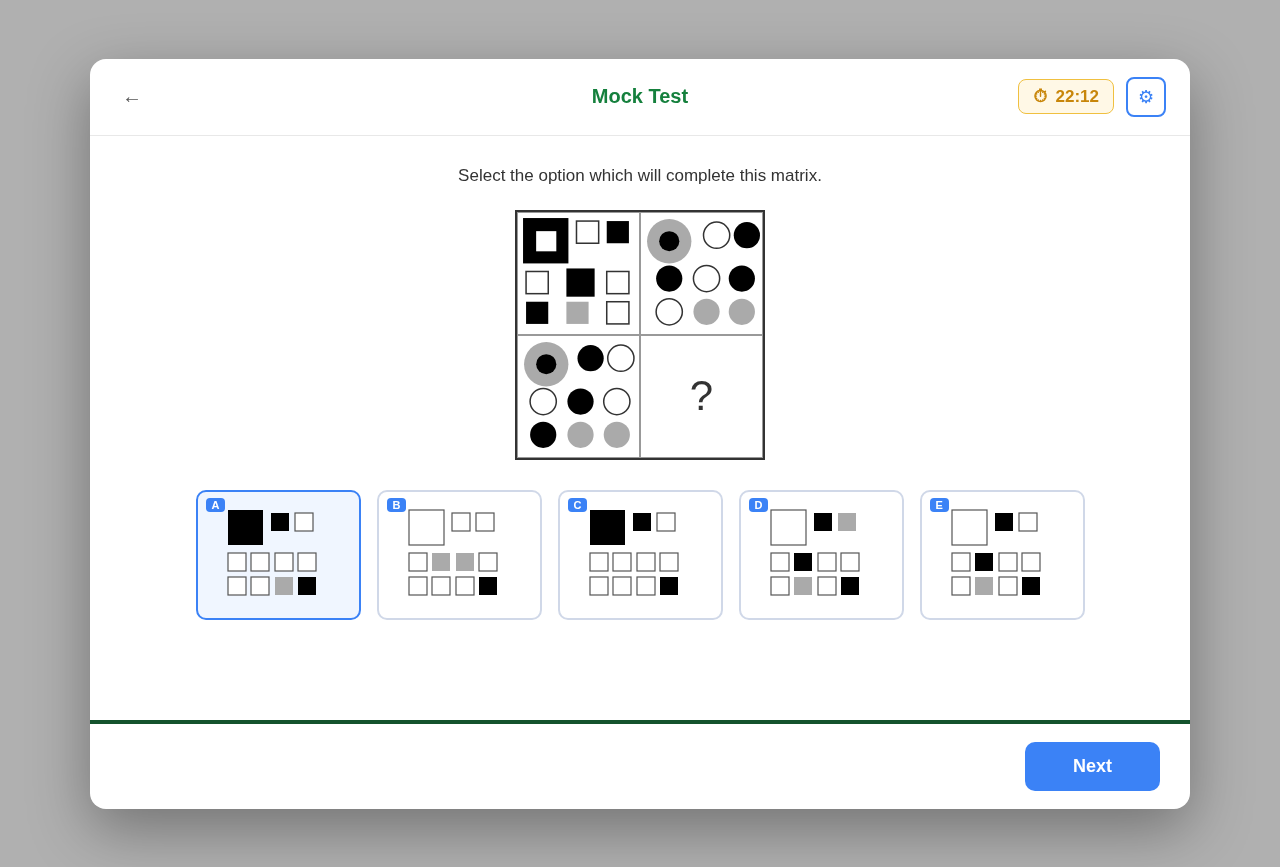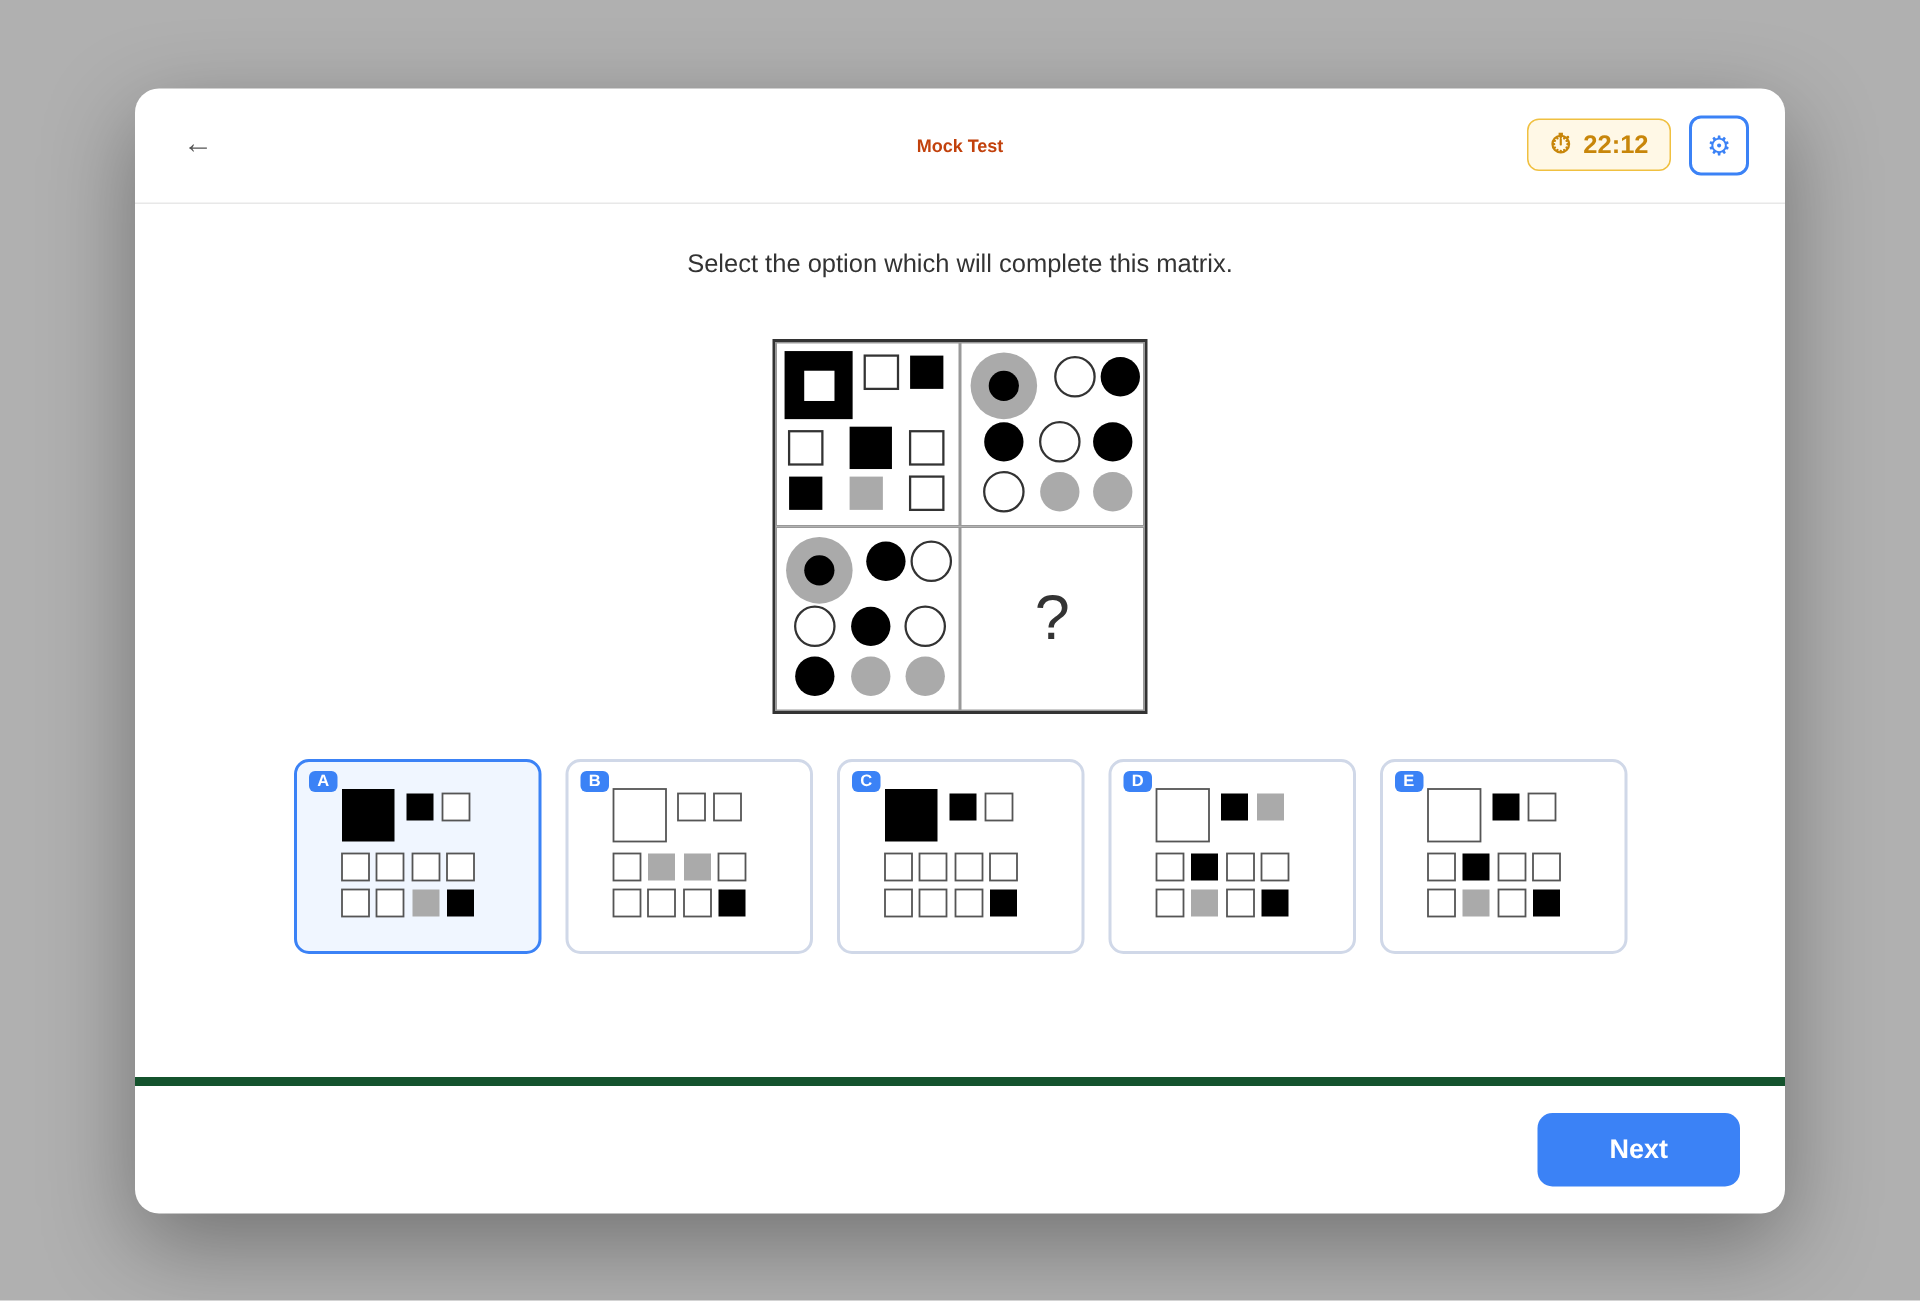--- a/index.html
+++ b/index.html
@@ -33,23 +33,23 @@
       border: none;
       cursor: pointer;
       font-size: 20px;
       color: #555;
       padding: 4px 8px;
     }
     .header-title {
       position: absolute;
       left: 50%;
       transform: translateX(-50%);
-      font-size: 12px;
+      font-size: 20px;
       font-weight: 700;
-      color: #c2410c;
+      color: #15803d;
     }
     .header-right {
       margin-left: auto;
       display: flex;
       align-items: center;
       gap: 12px;
     }
     .timer-badge {
       background: #fff8e6;
       border: 1.5px solid #f0c040;
@@ -81,21 +81,21 @@
     .content {
       flex: 1;
       display: flex;
       flex-direction: column;
       align-items: center;
       padding: 30px 40px;
     }
     .question-text {
       font-size: 17px;
       color: #333;
-      margin-bottom: 40px;
+      margin-bottom: 24px;
       text-align: center;
     }
     .matrix-container {
       display: grid;
       grid-template-columns: 1fr 1fr;
       border: 2px solid #333;
       width: 250px;
       height: 250px;
     }
     .matrix-cell {
@@ -150,21 +150,21 @@
       font-size: 11px;
       font-weight: 700;
       border-radius: 4px;
       padding: 1px 6px;
     }
     .option-svg {
       width: 110px;
       height: 100px;
     }
     .footer {
-      border-top: 6px solid #14532d;
+      border-top: 4px solid #14532d;
       padding: 18px 30px;
       display: flex;
       justify-content: flex-end;
     }
     .next-btn {
       background: #3b82f6;
       color: white;
       border: none;
       border-radius: 10px;
       padding: 14px 48px;

